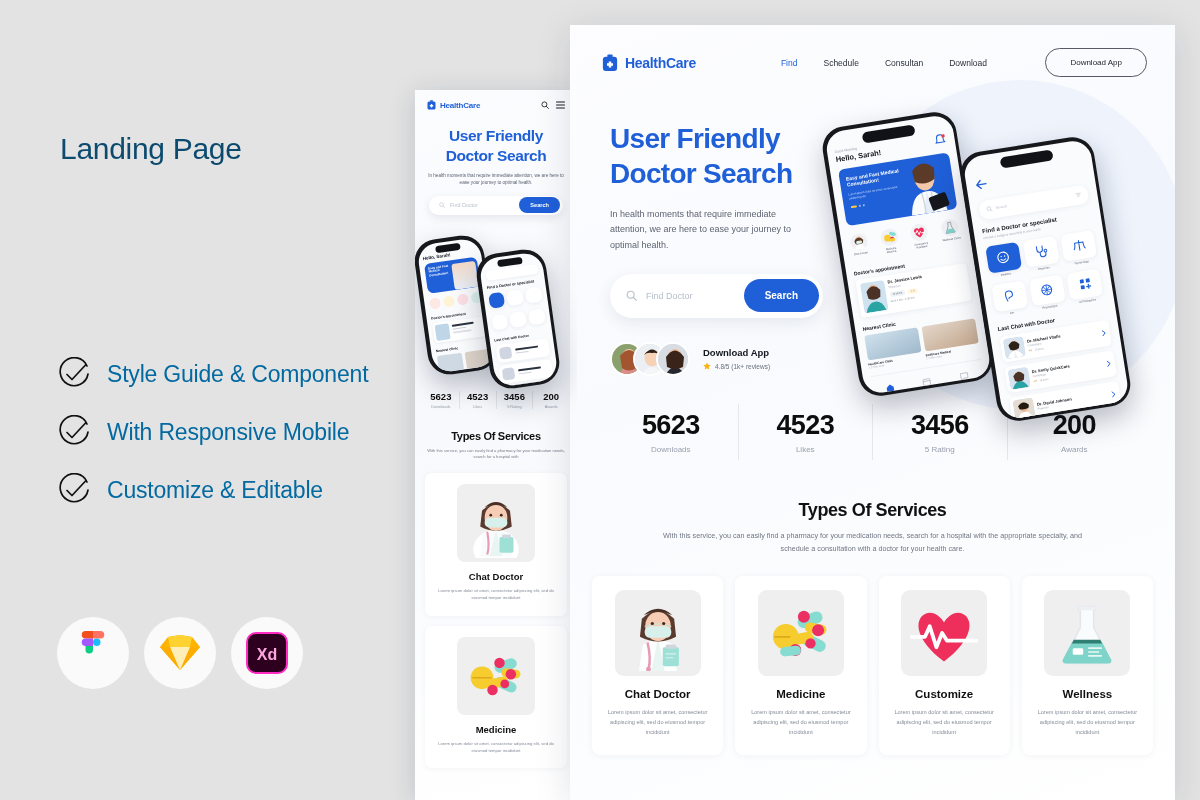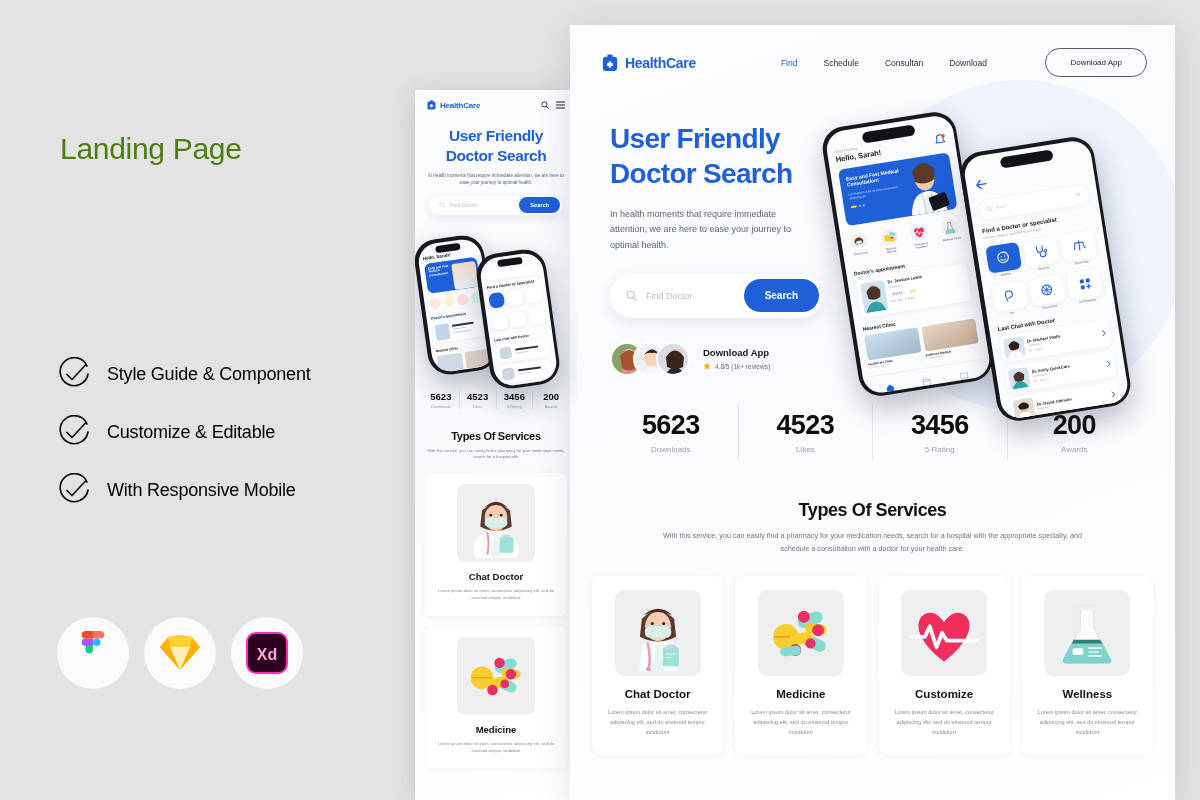--- a/index.html
+++ b/index.html
@@ -11,27 +11,27 @@
   }
   .stage { position: relative; width: 1200px; height: 800px; background: #e3e3e3; }
 
   
   .promo { position: absolute; left: 60px; top: 110px; width: 330px; }
   .promo-title {
     font-size: 58px; font-weight: 700; line-height: 1.06; color: #0d0d0d;
     letter-spacing: -1.2px;
   }
   .promo-sub {
-    font-size: 30px; font-weight: 400; color: #4d7c0f; margin-top: 22px;
+    font-size: 30px; font-weight: 400; color: #0c4a6e; margin-top: 22px;
     letter-spacing: -0.3px;
   }
   .features { position: absolute; left: 57px; top: 345px; width: 360px; }
   .feature { display: flex; align-items: center; gap: 16px; height: 58px; }
   .check-icon { width: 34px; height: 34px; flex: 0 0 34px; }
-  .feature-label { font-size: 18px; color: #000000; letter-spacing: -0.2px; }
+  .feature-label { font-size: 23px; color: #0369a1; letter-spacing: -0.2px; }
 
   .tools { position: absolute; left: 57px; top: 617px; display: flex; gap: 15px; }
   .tool-circle {
     width: 72px; height: 72px; border-radius: 50%; background: #fafafa;
     display: flex; align-items: center; justify-content: center;
   }
 
   
   .mobile {
     position: absolute; left: 415px; top: 90px; width: 162px; height: 710px;
@@ -199,30 +199,30 @@
       </span>
       <span class="feature-label">Style Guide &amp; Component</span>
     </div>
     <div class="feature">
       <span class="check-icon">
         <svg viewBox="0 0 34 34" width="34" height="34">
             <path d="M30 9 A14 14 0 1 0 31 17" fill="none" stroke="#111" stroke-width="1.7" stroke-linecap="round"></path>
             <path d="M10 17.5 L15 22.5 L29 7.5" fill="none" stroke="#111" stroke-width="1.7" stroke-linecap="round" stroke-linejoin="round"></path>
           </svg>
       </span>
-      <span class="feature-label">Customize &amp; Editable</span>
+      <span class="feature-label">With Responsive Mobile</span>
     </div>
     <div class="feature">
       <span class="check-icon">
         <svg viewBox="0 0 34 34" width="34" height="34">
             <path d="M30 9 A14 14 0 1 0 31 17" fill="none" stroke="#111" stroke-width="1.7" stroke-linecap="round"></path>
             <path d="M10 17.5 L15 22.5 L29 7.5" fill="none" stroke="#111" stroke-width="1.7" stroke-linecap="round" stroke-linejoin="round"></path>
           </svg>
       </span>
-      <span class="feature-label">With Responsive Mobile</span>
+      <span class="feature-label">Customize &amp; Editable</span>
     </div>
   </div>
 
   <div class="tools">
     <div class="tool-circle">
       <svg width="30" height="44" viewBox="0 0 30 44">
         <path d="M7.5 0h7.5v7.5H7.5a3.75 3.75 0 010-7.5z" fill="#f24e1e"></path>
         <path d="M15 0h7.5a3.75 3.75 0 010 7.5H15z" fill="#ff7262"></path>
         <path d="M7.5 7.5H15V15H7.5a3.75 3.75 0 010-7.5z" fill="#a259ff"></path>
         <circle cx="18.75" cy="11.25" r="3.75" fill="#1abcfe"></circle>

